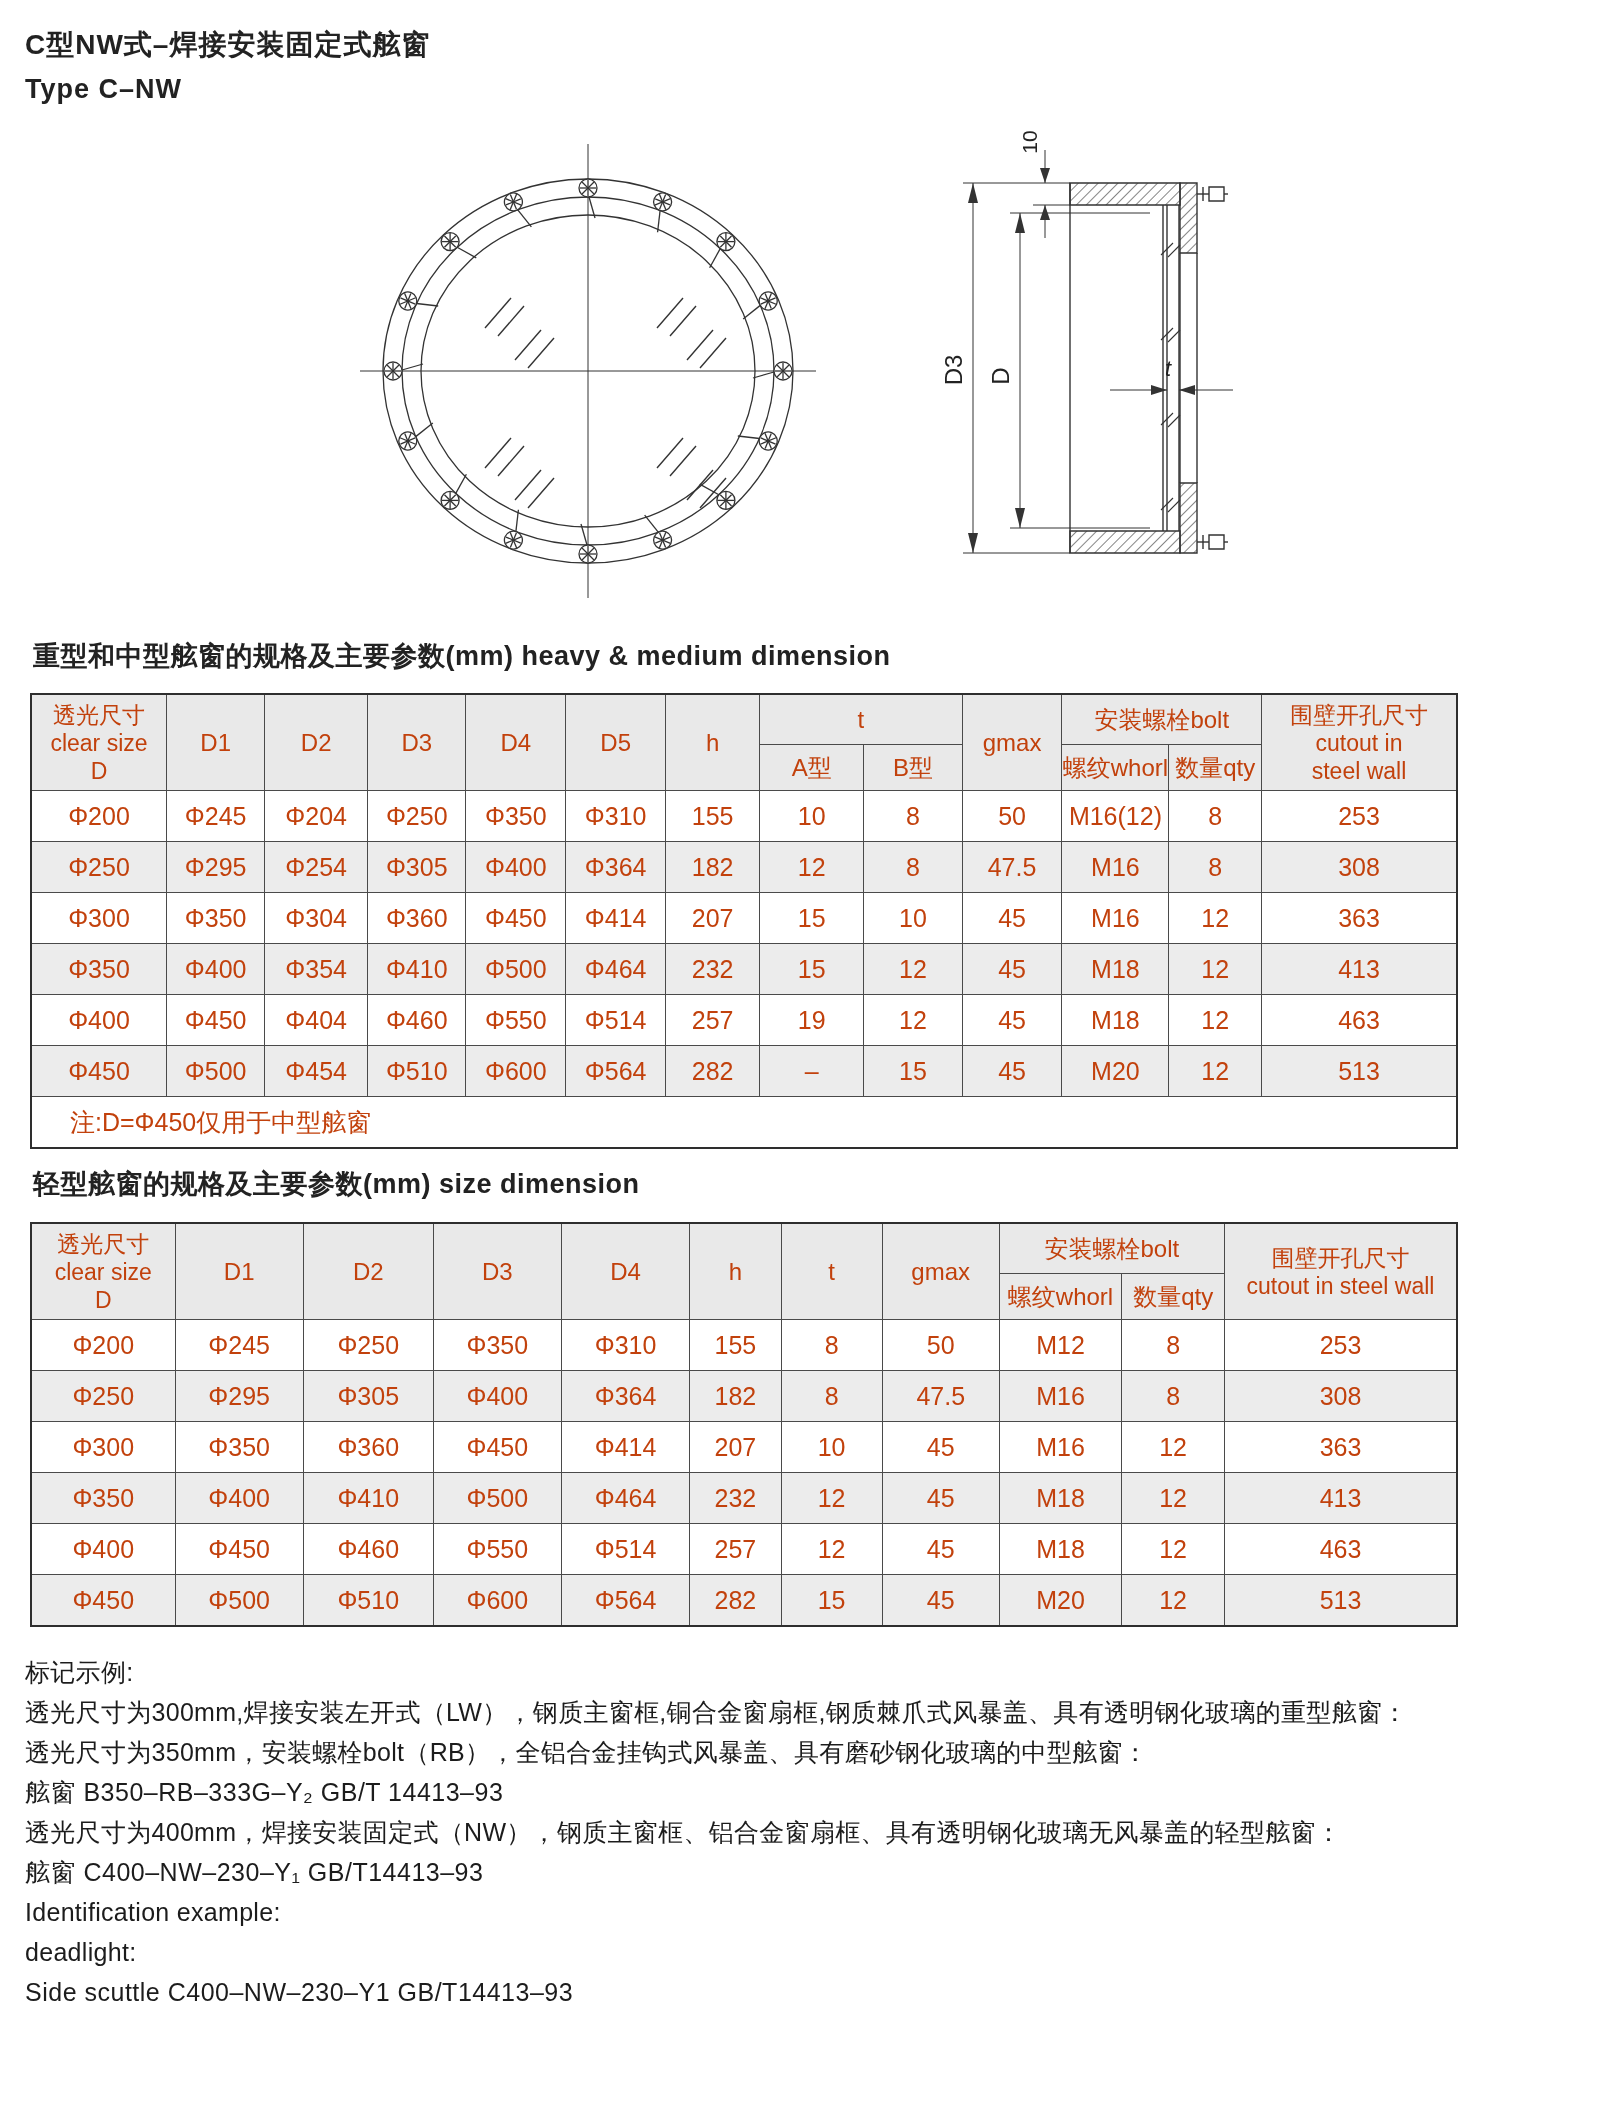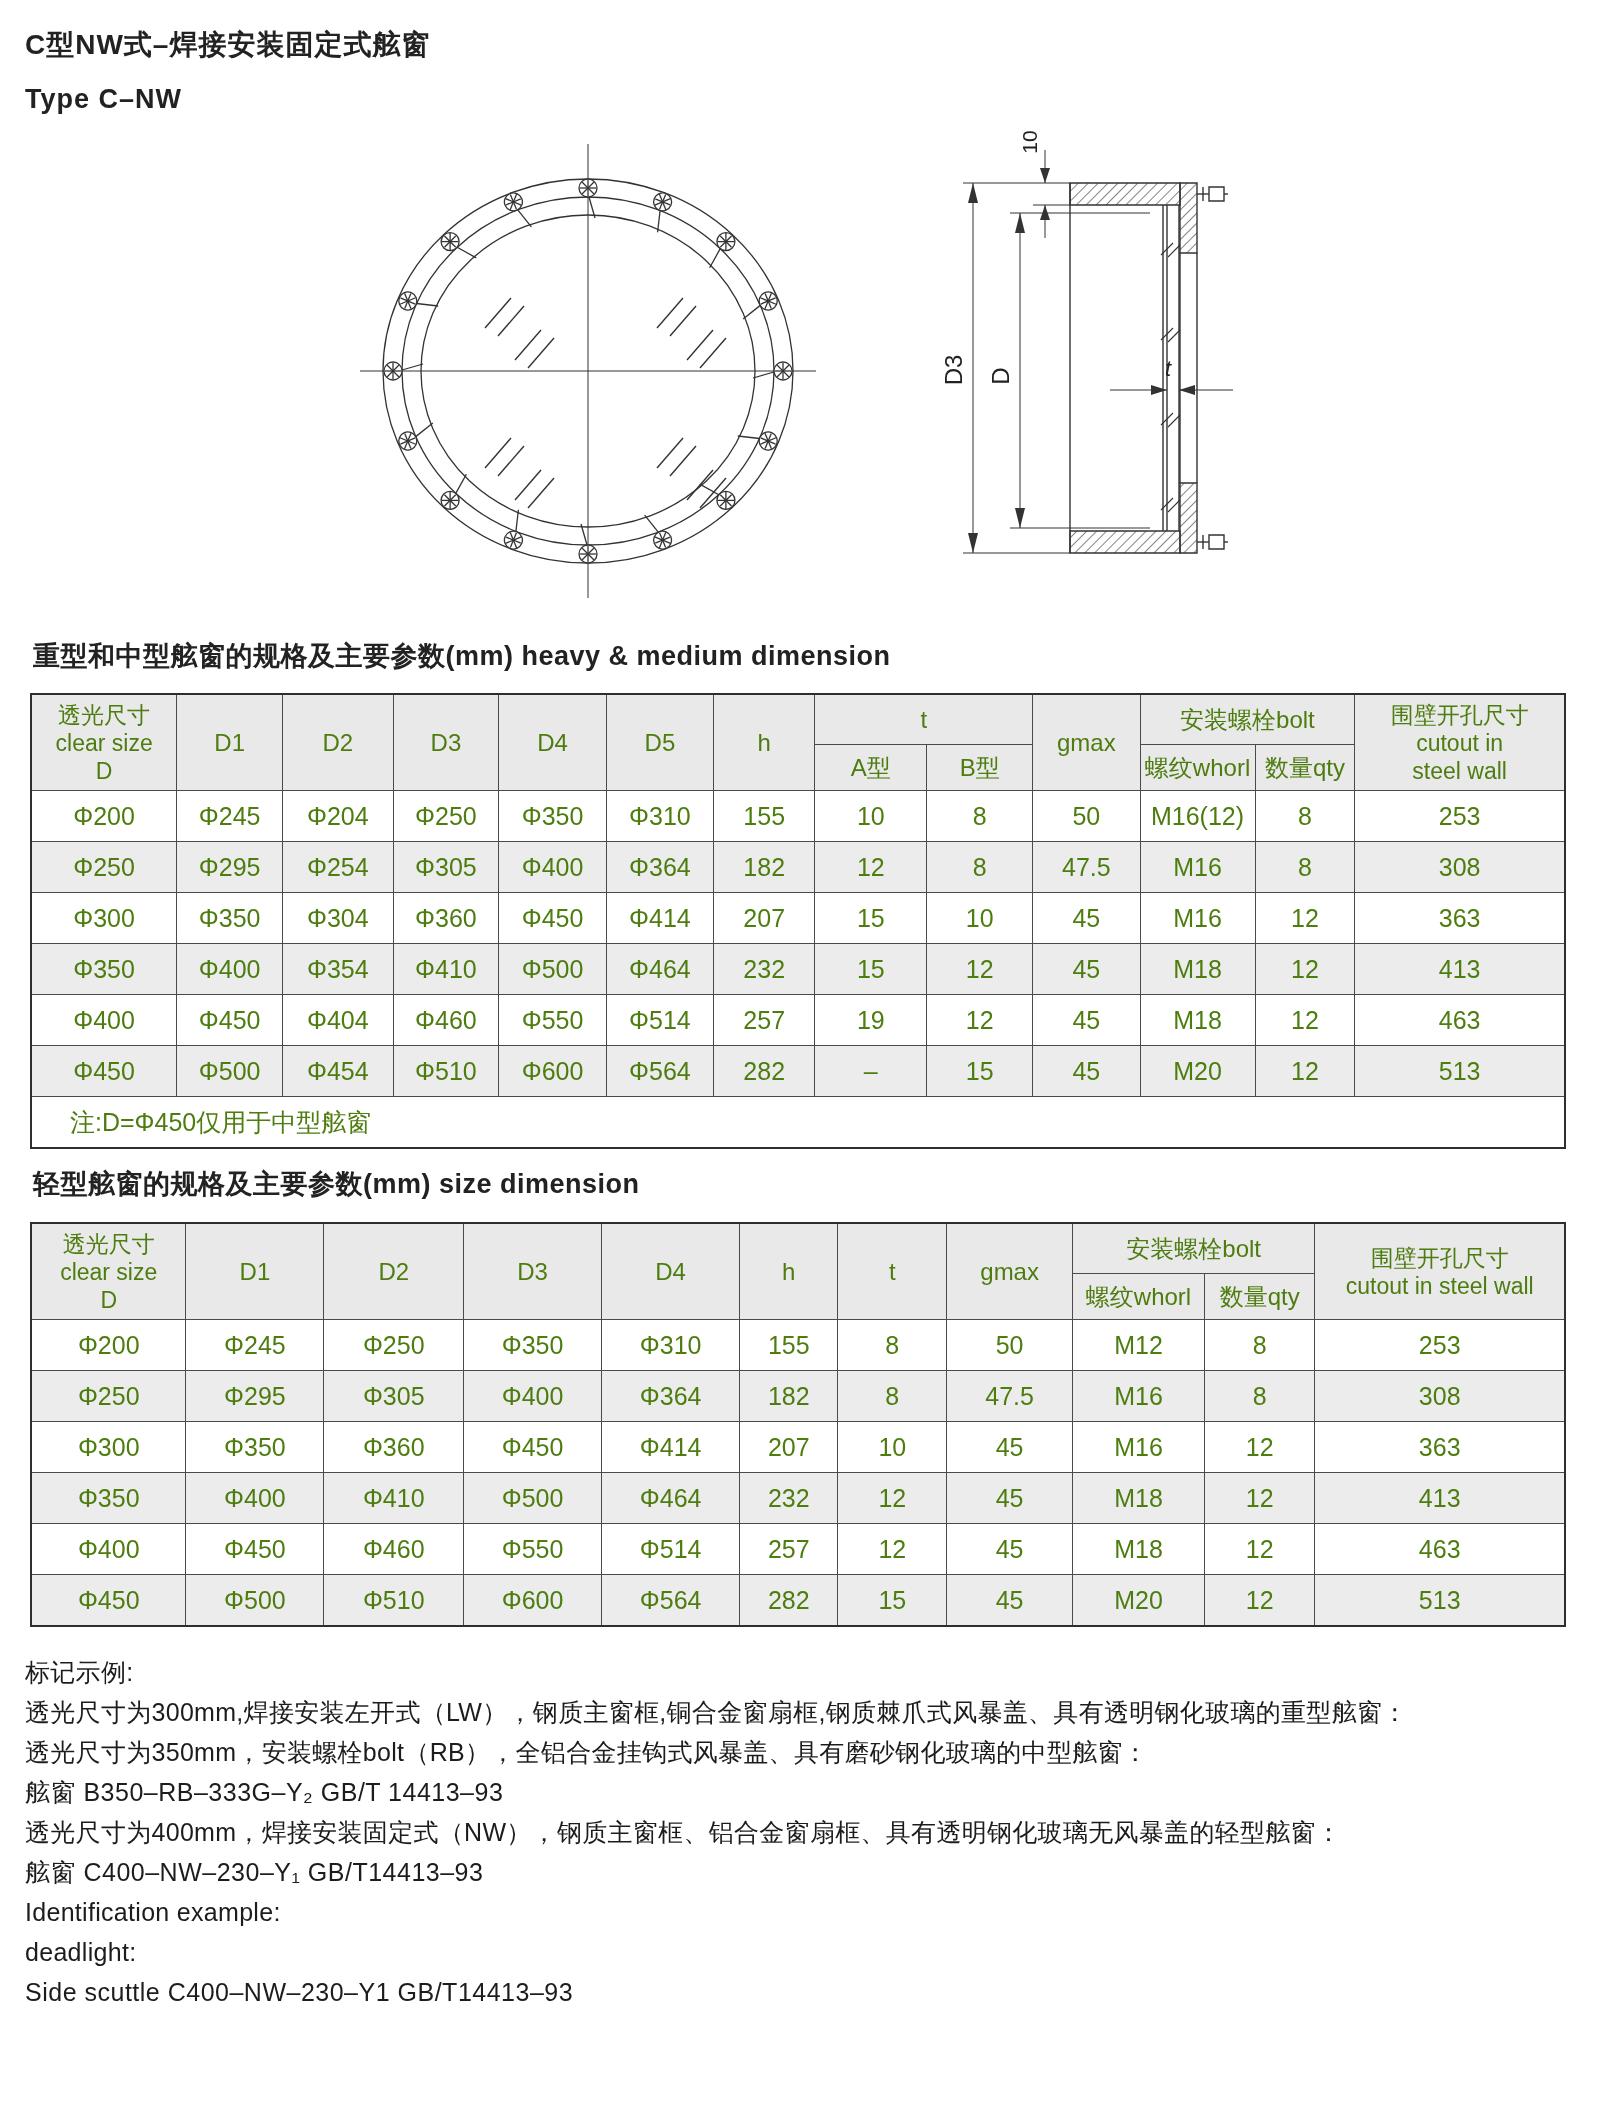--- a/index.html
+++ b/index.html
@@ -3,33 +3,33 @@
 <meta charset="utf-8">
 <style>
   html,body{margin:0;padding:0;background:#ffffff;}
   .page{
     position:relative;width:1619px;height:2115px;background:#fff;
     font-family:"Liberation Sans","DejaVu Sans",sans-serif;color:#222;overflow:hidden;
   }
   
   .title-block{position:absolute;left:25px;top:26px;}
   .title-zh{font-size:28px;font-weight:600;letter-spacing:1px;}
-  .title-en{font-size:27px;font-weight:600;margin-top:20px;letter-spacing:1px;}
+  .title-en{font-size:27px;font-weight:600;margin-top:10px;letter-spacing:1px;}
   .section-title{position:absolute;left:25px;font-size:27px;font-weight:600;letter-spacing:0.5px;margin-left:8px;}
   #heavy-title{top:638px;}
   #light-title{top:1166px;}
   
   .drawing{position:absolute;}
   #front-view{left:335px;top:116px;}
   #section-view{left:935px;top:108px;}
   svg line,svg ellipse,svg circle,svg path,svg rect,svg polyline{vector-effect:non-scaling-stroke;}
   
   table.spec{
-    position:absolute;left:30px;width:1536px;border-collapse:collapse;table-layout:fixed;
-    font-size:25px;color:#4d7c0f;border:2px solid #2e2e2e;
+    position:absolute;left:30px;width:1428px;border-collapse:collapse;table-layout:fixed;
+    font-size:25px;color:#c2410c;border:2px solid #2e2e2e;
   }
   #heavy-table{top:693px;}
   #light-table{top:1222px;}
   table.spec th,table.spec td{
     border:1px solid #4a4a4a;text-align:center;vertical-align:middle;
     font-weight:normal;padding:0;overflow:hidden;
   }
   table.spec thead th{background:#e9e9e9;font-size:24px;}
   table.spec thead tr:first-child th{height:49px;}
   table.spec thead tr:last-child th{height:45px;}

